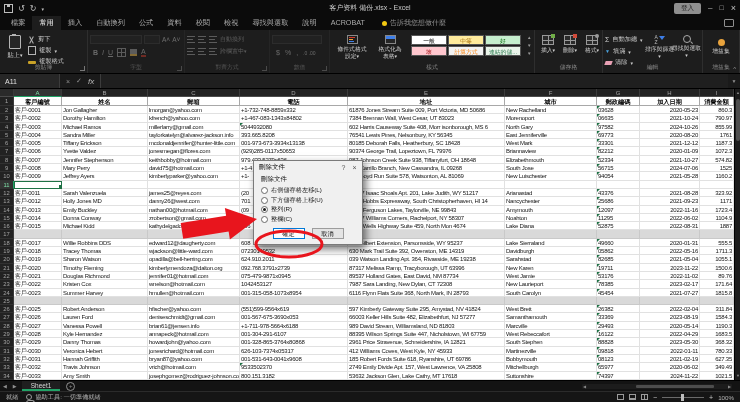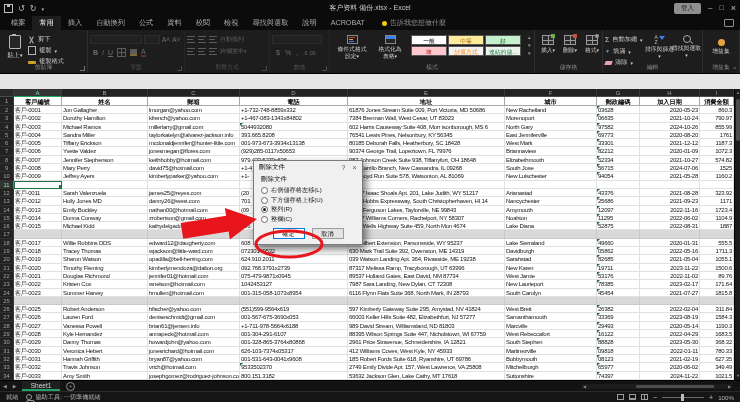--- a/index.html
+++ b/index.html
@@ -388,20 +388,30 @@
     <div class="rgroup g-add">
       <div class="bigbtn">
         <span class="i-addin"></span>
         <span class="lbl2">增益集</span>
       </div>
       <div class="glabel">增益集</div>
       <span class="collapse">^</span>
     </div>
   </div>
 
+  <div class="fbar">
+    <div class="namebox">A11</div>
+    <div class="fbicons">
+      <span>×</span>
+      <span>✓</span>
+      <span class="fx">fx</span>
+    </div>
+    <div class="finput"></div>
+    <div class="fexp">▼</div>
+  </div>
 
   <div id="grid">
     <div id="col-letters" class="grow letrow">
         <div class="corner"></div>
         <div class="clet act">A</div>
         <div class="clet">B</div>
         <div class="clet">C</div>
         <div class="clet">D</div>
         <div class="clet">E</div>
         <div class="clet">F</div>

